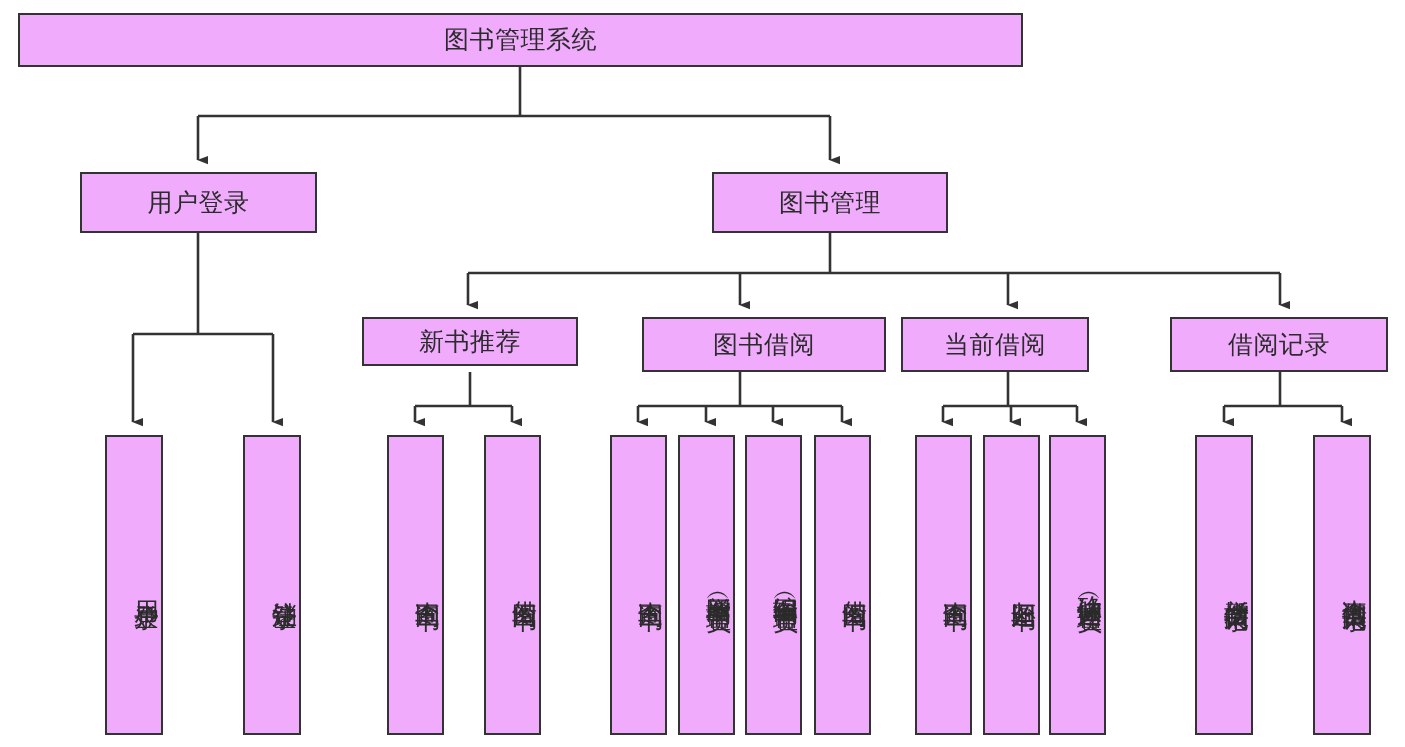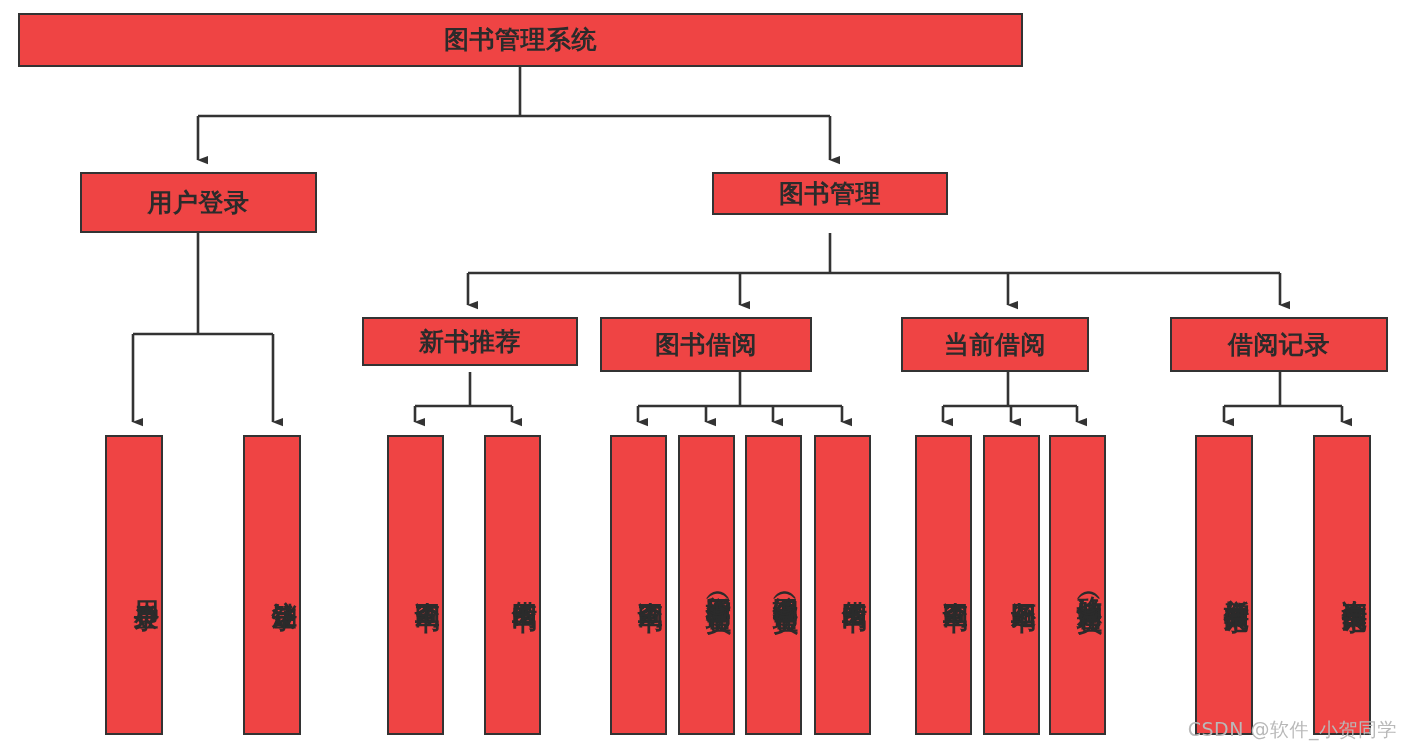--- a/index.html
+++ b/index.html
@@ -14,26 +14,25 @@
     position: relative;
     width: 1405px;
     height: 747px;
     background: #ffffff;
     overflow: hidden;
   }
   .node {
     position: absolute;
     box-sizing: border-box;
     border: 2.5px solid #333333;
-    background: #ef4444;
+    background: #f0abfc;
     display: flex;
     align-items: center;
     justify-content: center;
     color: #2b2b2b;
-    font-weight: bold;
   }
   .node.horiz {
     font-size: 25px;
     letter-spacing: 0.5px;
     line-height: 1.1;
   }
   .node.vert {
     writing-mode: vertical-rl;
     text-orientation: upright;
     font-size: 25px;
@@ -123,28 +122,28 @@
     </g>
   </svg>
 
   <div class="node horiz" style="left:18px; top:13px; width:1005px; height:54px;">
     <span>图书管理系统</span>
   </div>
 
   <div class="node horiz" style="left:80px; top:172px; width:237px; height:61px;">
     <span>用户登录</span>
   </div>
-  <div class="node horiz" style="left:712px; top:172px; width:236px; height:43px;">
+  <div class="node horiz" style="left:712px; top:172px; width:236px; height:61px;">
     <span>图书管理</span>
   </div>
 
   <div class="node horiz" style="left:362px; top:317px; width:216px; height:49px;">
     <span>新书推荐</span>
   </div>
-  <div class="node horiz" style="left:600px; top:317px; width:212px; height:55px;">
+  <div class="node horiz" style="left:642px; top:317px; width:244px; height:55px;">
     <span>图书借阅</span>
   </div>
   <div class="node horiz" style="left:901px; top:317px; width:188px; height:55px;">
     <span>当前借阅</span>
   </div>
   <div class="node horiz" style="left:1170px; top:317px; width:218px; height:55px;text-align:center;">
     <span>借阅记录</span>
   </div>
 
   <div class="node vert" style="left:105px; top:435px; width:58px; height:300px;">
@@ -184,15 +183,14 @@
     <span class="vtext">确认归还（管理员）</span>
   </div>
 
   <div class="node vert" style="left:1195px; top:435px; width:58px; height:300px;">
     <span class="vtext">新增借阅记录</span>
   </div>
   <div class="node vert" style="left:1313px; top:435px; width:58px; height:300px;">
     <span class="vtext">查询借阅记录</span>
   </div>
 
-  <div id="watermark">CSDN @软件_小贺同学</div>
 
 </div>
 
 </body></html>

